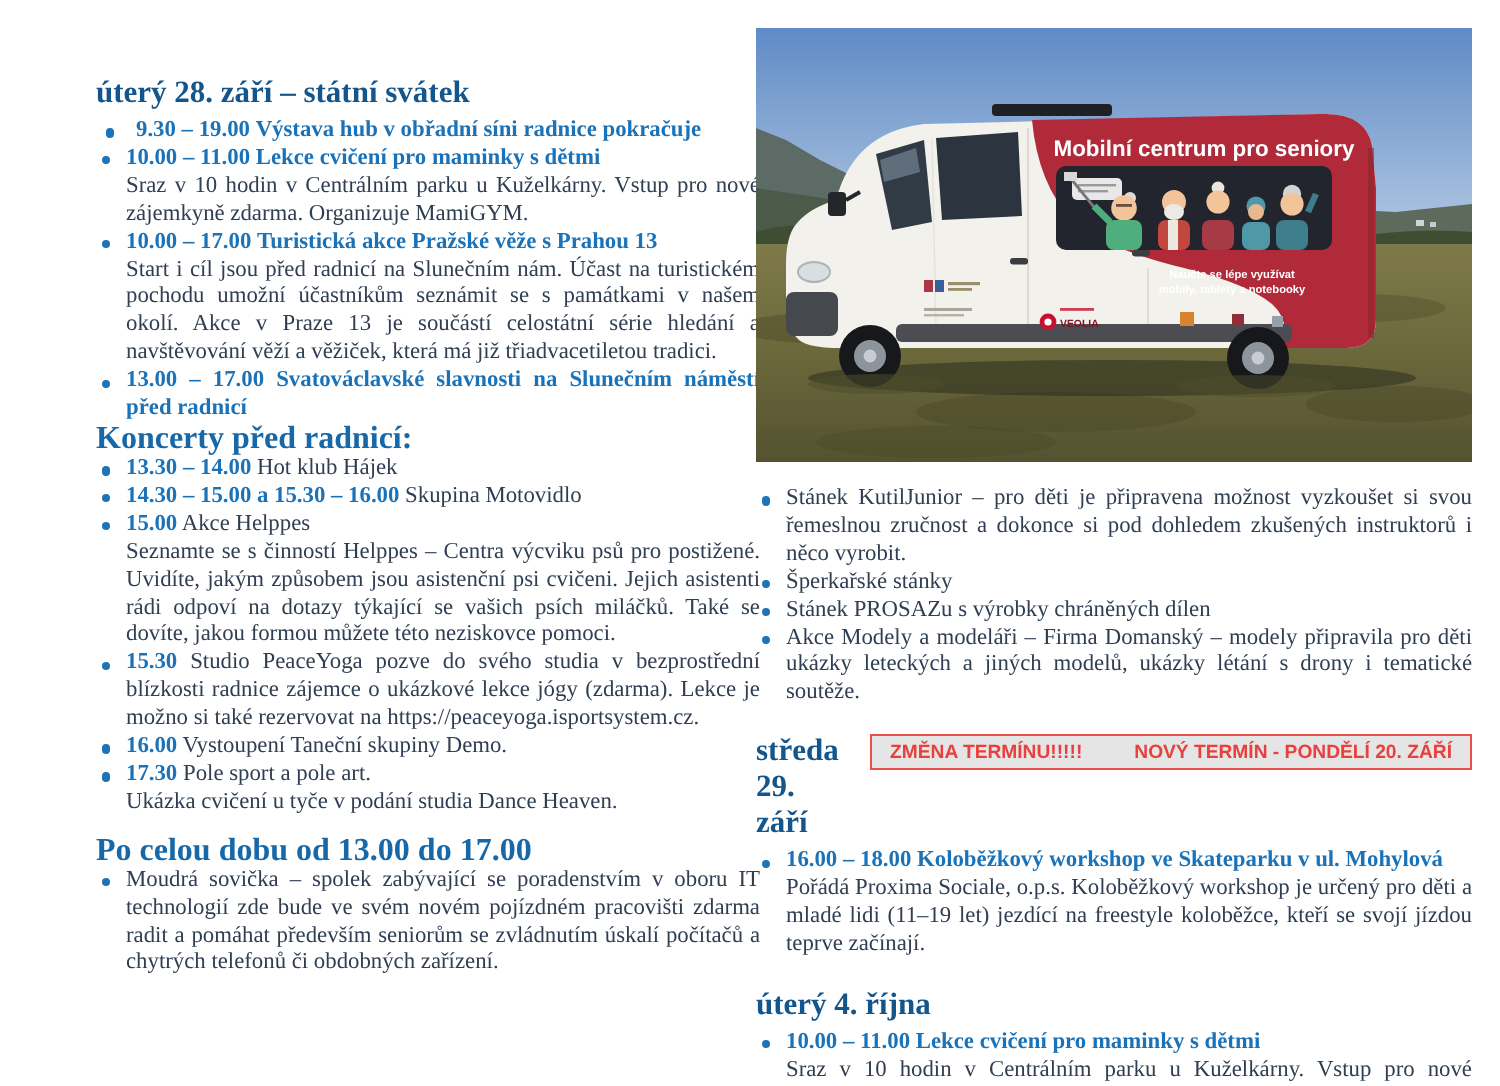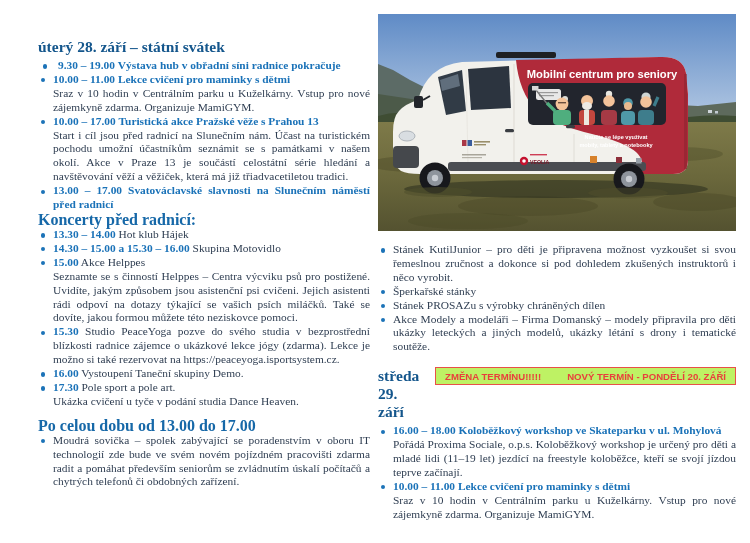--- a/index.html
+++ b/index.html
@@ -1,20 +1,20 @@
 <!DOCTYPE html>
 <html lang="cs"><head>
 <meta charset="utf-8">
 <style>
   html,body { margin:0; padding:0; background:#ffffff; }
   .page {
     position:relative; width:750px; height:543px; background:#ffffff; overflow:hidden;
     font-family:"Liberation Serif","DejaVu Serif",serif; color:#2f3e52;
   }
-  .col-left  { position:absolute; left:38px;  top:38px; width:332px; }
+  .col-left  { position:absolute; left:48px;  top:38px; width:332px; }
   .col-right { position:absolute; left:378px; top:14px; width:358px; }
 
   h2.day { font-size:15.5px; line-height:18px; color:#14568c; margin:0 0 3px 0; font-weight:bold; }
   .subhead { font-size:16px; line-height:14px; font-weight:bold; color:#1668a8; margin:1px 0 1px 0; }
   .subhead.gap { margin-top:10px; }
 
   ul { list-style:none; margin:0; padding:0; }
   li {
     position:relative; padding-left:15px; font-size:11.4px; line-height:13.9px;
     text-align:justify; margin:0;
@@ -28,21 +28,21 @@
 
   .t  { font-weight:bold; color:#1a72b8; }
   .bt { font-weight:bold; color:#1a72b8; }
   .desc { display:block; }
 
   .photo { display:block; width:358px; height:217px; }
   .stands { margin-top:12px; }
 
   .row-day { display:flex; align-items:flex-start; margin:13px 0 3px 0; }
   .alert {
-    margin-left:10px; border:1.6px solid #e85048; color:#e8403c; background:#bef264;
+    margin-left:10px; border:1.6px solid #e85048; color:#e8403c; background:#e5e5e5;
     font-family:"Liberation Sans","DejaVu Sans",sans-serif; font-weight:bold; font-size:9.6px;
     padding:3px 9px 2px 9px; white-space:nowrap; display:flex; gap:26px;
   }
   svg text { font-family:"Liberation Sans","DejaVu Sans",sans-serif; }
 </style>
 </head>
 <body>
 
 <div class="page">
 
@@ -255,20 +255,21 @@
       </div>
     </div>
     <ul>
       <li>
         <span class="t">16.00 – 18.00</span>
         <span class="bt">Koloběžkový workshop ve Skateparku v ul. Mohylová</span>
         <span class="desc">Pořádá Proxima Sociale, o.p.s. Koloběžkový workshop je určený pro děti a mladé lidi (11–19 let) jezdící na freestyle koloběžce, kteří se svojí jízdou teprve začínají.</span>
       </li>
     </ul>
 
+    <h2 class="day" style="margin:14px 0 3px 0;">úterý 4. října</h2>
     <ul>
       <li>
         <span class="t">10.00 – 11.00</span>
         <span class="bt">Lekce cvičení pro maminky s dětmi</span>
         <span class="desc">Sraz v 10 hodin v Centrálním parku u Kuželkárny. Vstup pro nové zájemkyně zdarma. Organizuje MamiGYM.</span>
       </li>
     </ul>
 
   </div>
 

